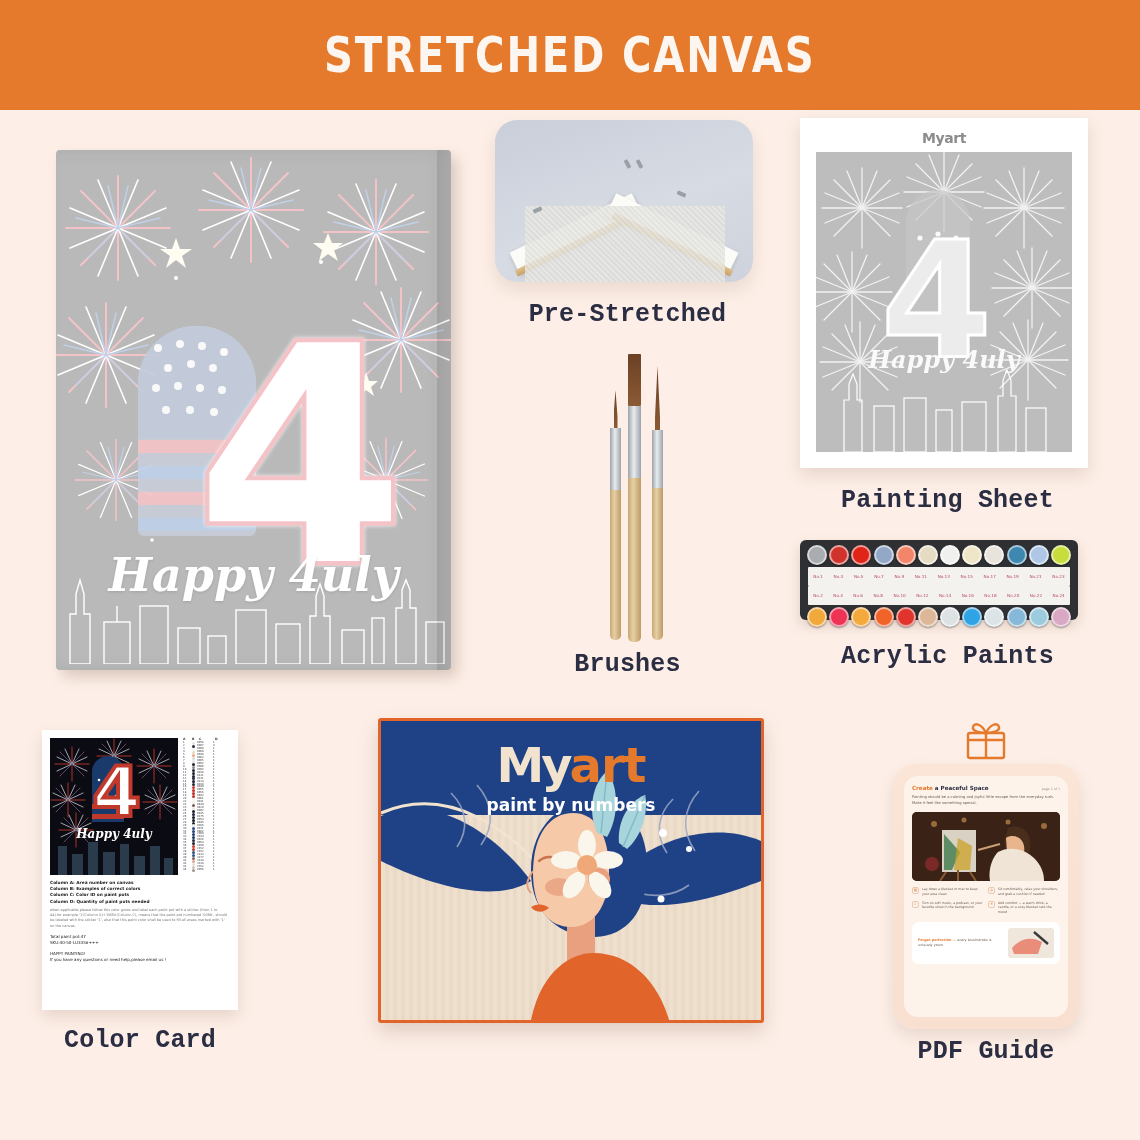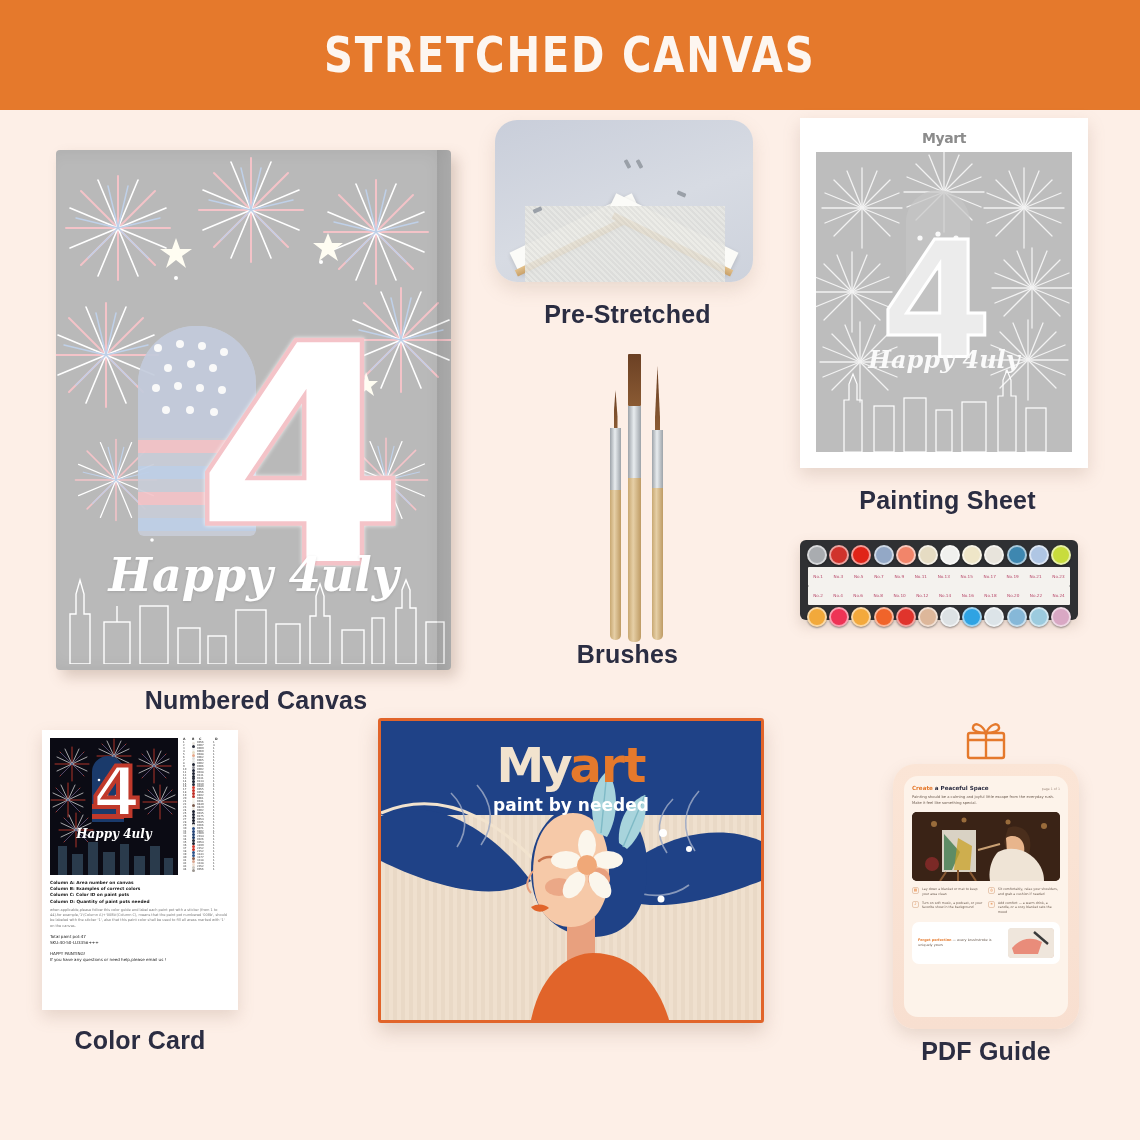--- a/index.html
+++ b/index.html
@@ -28,21 +28,21 @@
 
   
   .stage { position: relative; width: 1140px; height: 1030px; }
   .cell { position: absolute; }
   .caption {
     text-align: center;
     color: #2B2D42;
     font-size: 25px;
     font-weight: 600;
     letter-spacing: .2px;
-    font-family: Liberation Sans, sans-serif;
+    font-family: Liberation Mono, monospace;
   }
 
   
   .canvas-wrap { left: 56px; top: 40px; width: 400px; height: 530px; }
   .canvas-board {
     position: relative; width: 395px; height: 520px;
     background: #B9B9B9;
     border-radius: 4px;
     box-shadow: 6px 7px 14px rgba(120,90,70,.26), inset -10px 0 18px rgba(0,0,0,.07);
     overflow: hidden;
@@ -335,21 +335,20 @@
           <rect x="220" y="80" width="24" height="40"></rect>
           <path d="M254 120 L254 72 L260 72 L260 52 L264 40 L268 52 L268 72 L274 72 L274 120 Z"></path>
           <rect x="286" y="86" width="22" height="34"></rect>
           <rect x="316" y="74" width="12" height="46"></rect>
           <path d="M340 120 L340 64 L346 64 L346 46 L350 36 L354 46 L354 64 L360 64 L360 120 Z"></path>
           <rect x="370" y="78" width="18" height="42"></rect>
         </g>
       </svg>
       <div class="canvas-edge"></div>
     </div>
-    <div class="caption" style="margin-top:16px">Numbered Canvas</div>
   </div>
 
   <div class="cell pre-wrap">
     <div class="pre-card">
       <div class="stretch-arm" style="left:6px;top:72px;width:136px;height:24px;transform:rotate(-26deg);transform-origin:right center;"></div>
       <div class="wood" style="left:8px;top:92px;width:132px;height:7px;transform:rotate(-26deg);transform-origin:right center;"></div>
       <div class="stretch-arm" style="right:6px;top:72px;width:136px;height:24px;transform:rotate(26deg);transform-origin:left center;"></div>
       <div class="wood" style="right:8px;top:92px;width:132px;height:7px;transform:rotate(26deg);transform-origin:left center;"></div>
       <div style="position:absolute;left:30px;top:86px;width:200px;height:80px;background:repeating-linear-gradient(45deg,#E9E9E4 0 2px,#DEDEDA 2px 4px);opacity:.85;"></div>
       <div class="staple" style="left:128px;top:42px;transform:rotate(62deg);"></div>
@@ -432,21 +431,21 @@
         <div class="b-ferrule" style="top:52px;height:72px;"></div>
         <div class="b-handle" style="top:124px;height:164px;"></div>
       </div>
 
       <div class="brush" style="left:152px;top:26px;height:274px;">
         <div class="b-tip" style="left:3px;top:0;width:5px;height:64px;clip-path:polygon(50% 0,100% 80%,100% 100%,0 100%,0 80%);"></div>
         <div class="b-ferrule" style="top:64px;height:58px;"></div>
         <div class="b-handle" style="top:122px;height:152px;"></div>
       </div>
     </div>
-    <div class="caption" style="margin-top:0">Brushes</div>
+    <div class="caption" style="margin-top:10px">Brushes</div>
   </div>
 
   <div class="cell paint-wrap">
     <div class="tray">
       <div class="pot-row" id="row-top">
           <div class="pot" style="background: rgb(169, 172, 176);"></div>
           <div class="pot" style="background: rgb(208, 51, 44);"></div>
           <div class="pot" style="background: rgb(224, 36, 24);"></div>
           <div class="pot" style="background: rgb(147, 168, 198);"></div>
           <div class="pot" style="background: rgb(242, 133, 106);"></div>
@@ -494,20 +493,21 @@
           <div class="pot" style="background: rgb(224, 52, 44);"></div>
           <div class="pot" style="background: rgb(221, 183, 154);"></div>
           <div class="pot" style="background: rgb(221, 226, 228);"></div>
           <div class="pot" style="background: rgb(47, 163, 227);"></div>
           <div class="pot" style="background: rgb(220, 228, 232);"></div>
           <div class="pot" style="background: rgb(134, 184, 216);"></div>
           <div class="pot" style="background: rgb(156, 203, 222);"></div>
           <div class="pot" style="background: rgb(217, 168, 196);"></div>
         </div>
     </div>
+    <div class="caption" style="margin-top:22px">Acrylic Paints</div>
   </div>
 
   <div class="cell cc-wrap">
     <div class="cc-sheet">
       <div class="cc-top">
         <div class="cc-art">
           <svg width="128" height="137" style="position:absolute;left:0;top:0">
             <defs>
               <g id="cburst">
                 <g stroke="#C0392B" stroke-width=".9" stroke-linecap="round">
@@ -923,21 +923,21 @@
             <circle cx="282" cy="112" r="4"></circle>
               <circle cx="308" cy="128" r="3"></circle>
               <circle cx="280" cy="178" r="3.5"></circle>
           </g>
         </svg>
 
         <div class="box-logo">
           <div>
             <span class="logo-my">My</span><span class="logo-art">art</span>
           </div>
-          <div class="logo-sub">paint by needed</div>
+          <div class="logo-sub">paint by numbers</div>
         </div>
       </div>
     </div>
   </div>
 
   <div class="cell pdf-wrap">
     <div style="width:186px;display:flex;justify-content:center;margin-bottom:4px">
       <svg width="48" height="42" viewBox="0 0 48 42">
         <g fill="none" stroke="#E5792C" stroke-width="2.4">
           <rect x="6" y="15" width="36" height="25" rx="2"></rect>

